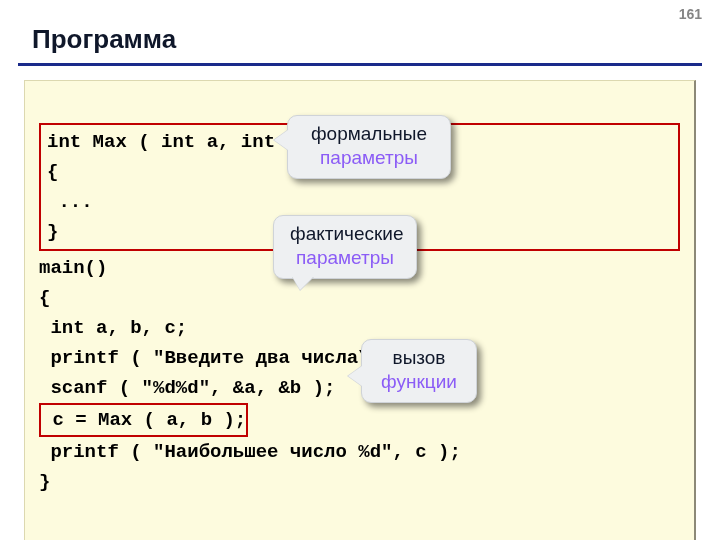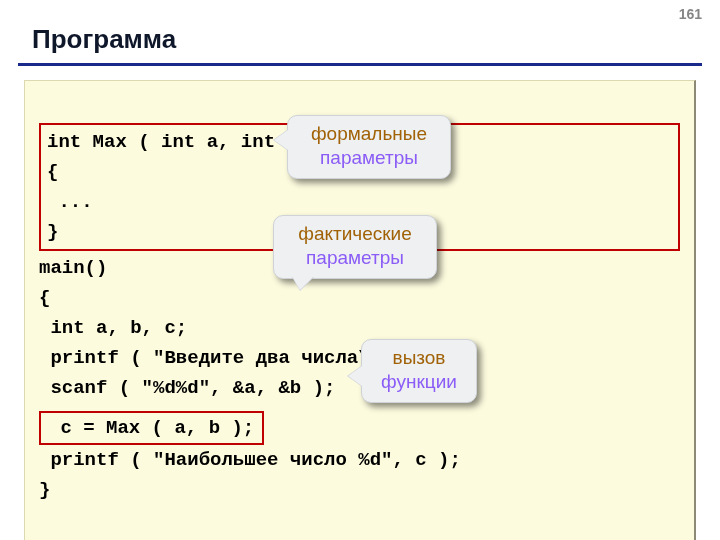--- a/index.html
+++ b/index.html
@@ -49,38 +49,37 @@
   }
   .max-frame {
     border: 2px solid #c00000;
     padding: 2px 6px 2px 6px;
     margin-bottom: 2px;
     white-space: pre;
   }
   .call-frame {
     display: inline-block;
     border: 2px solid #c00000;
-    padding: 0 8px;
+    padding: 0 0;
     white-space: pre;
-    margin-top: 8px;
   }
   .callout {
     position: absolute;
     background: #eef0f2;
     border: 1px solid #cfd3d8;
     border-radius: 10px;
     box-shadow: 4px 4px 6px rgba(0,0,0,0.45);
     text-align: center;
     font-family: Arial, Helvetica, sans-serif;
     font-weight: normal;
     font-size: 19px;
     line-height: 24px;
     white-space: normal;
   }
-  .callout .l1 { color: #a16207; display: block; padding: 6px 16px 0 16px; }
+  .callout .l1 { color: #0f172a; display: block; padding: 6px 16px 0 16px; }
   .callout .l2 { color: #8b5cf6; display: block; padding: 0 16px 8px 16px; }
   .tail {
     position: absolute;
     width: 0; height: 0;
   }
   
   .tail-left {
     left: -14px;
     border-top: 10px solid transparent;
     border-bottom: 10px solid transparent;
@@ -89,21 +88,21 @@
   }
   .tail-down-left {
     bottom: -12px;
     border-left: 8px solid transparent;
     border-right: 14px solid transparent;
     border-top: 14px solid #eef0f2;
     filter: drop-shadow(0 1px 0 #cfd3d8);
   }
   .c1 { top: 34px; left: 262px; width: 164px; }
   .c1 .tail-left { top: 14px; }
-  .c2 { top: 134px; left: 248px; width: 164px; }
+  .c2 { top: 134px; left: 248px; width: 144px; }
   .c2 .tail-down-left { left: 18px; }
   .c3 { top: 258px; left: 336px; width: 116px; }
   .c3 .tail-left { top: 26px; }
 </style>
 </head>
 <body>
 
 <div class="page-number">161</div>
 
 <div class="title">Программа</div>

